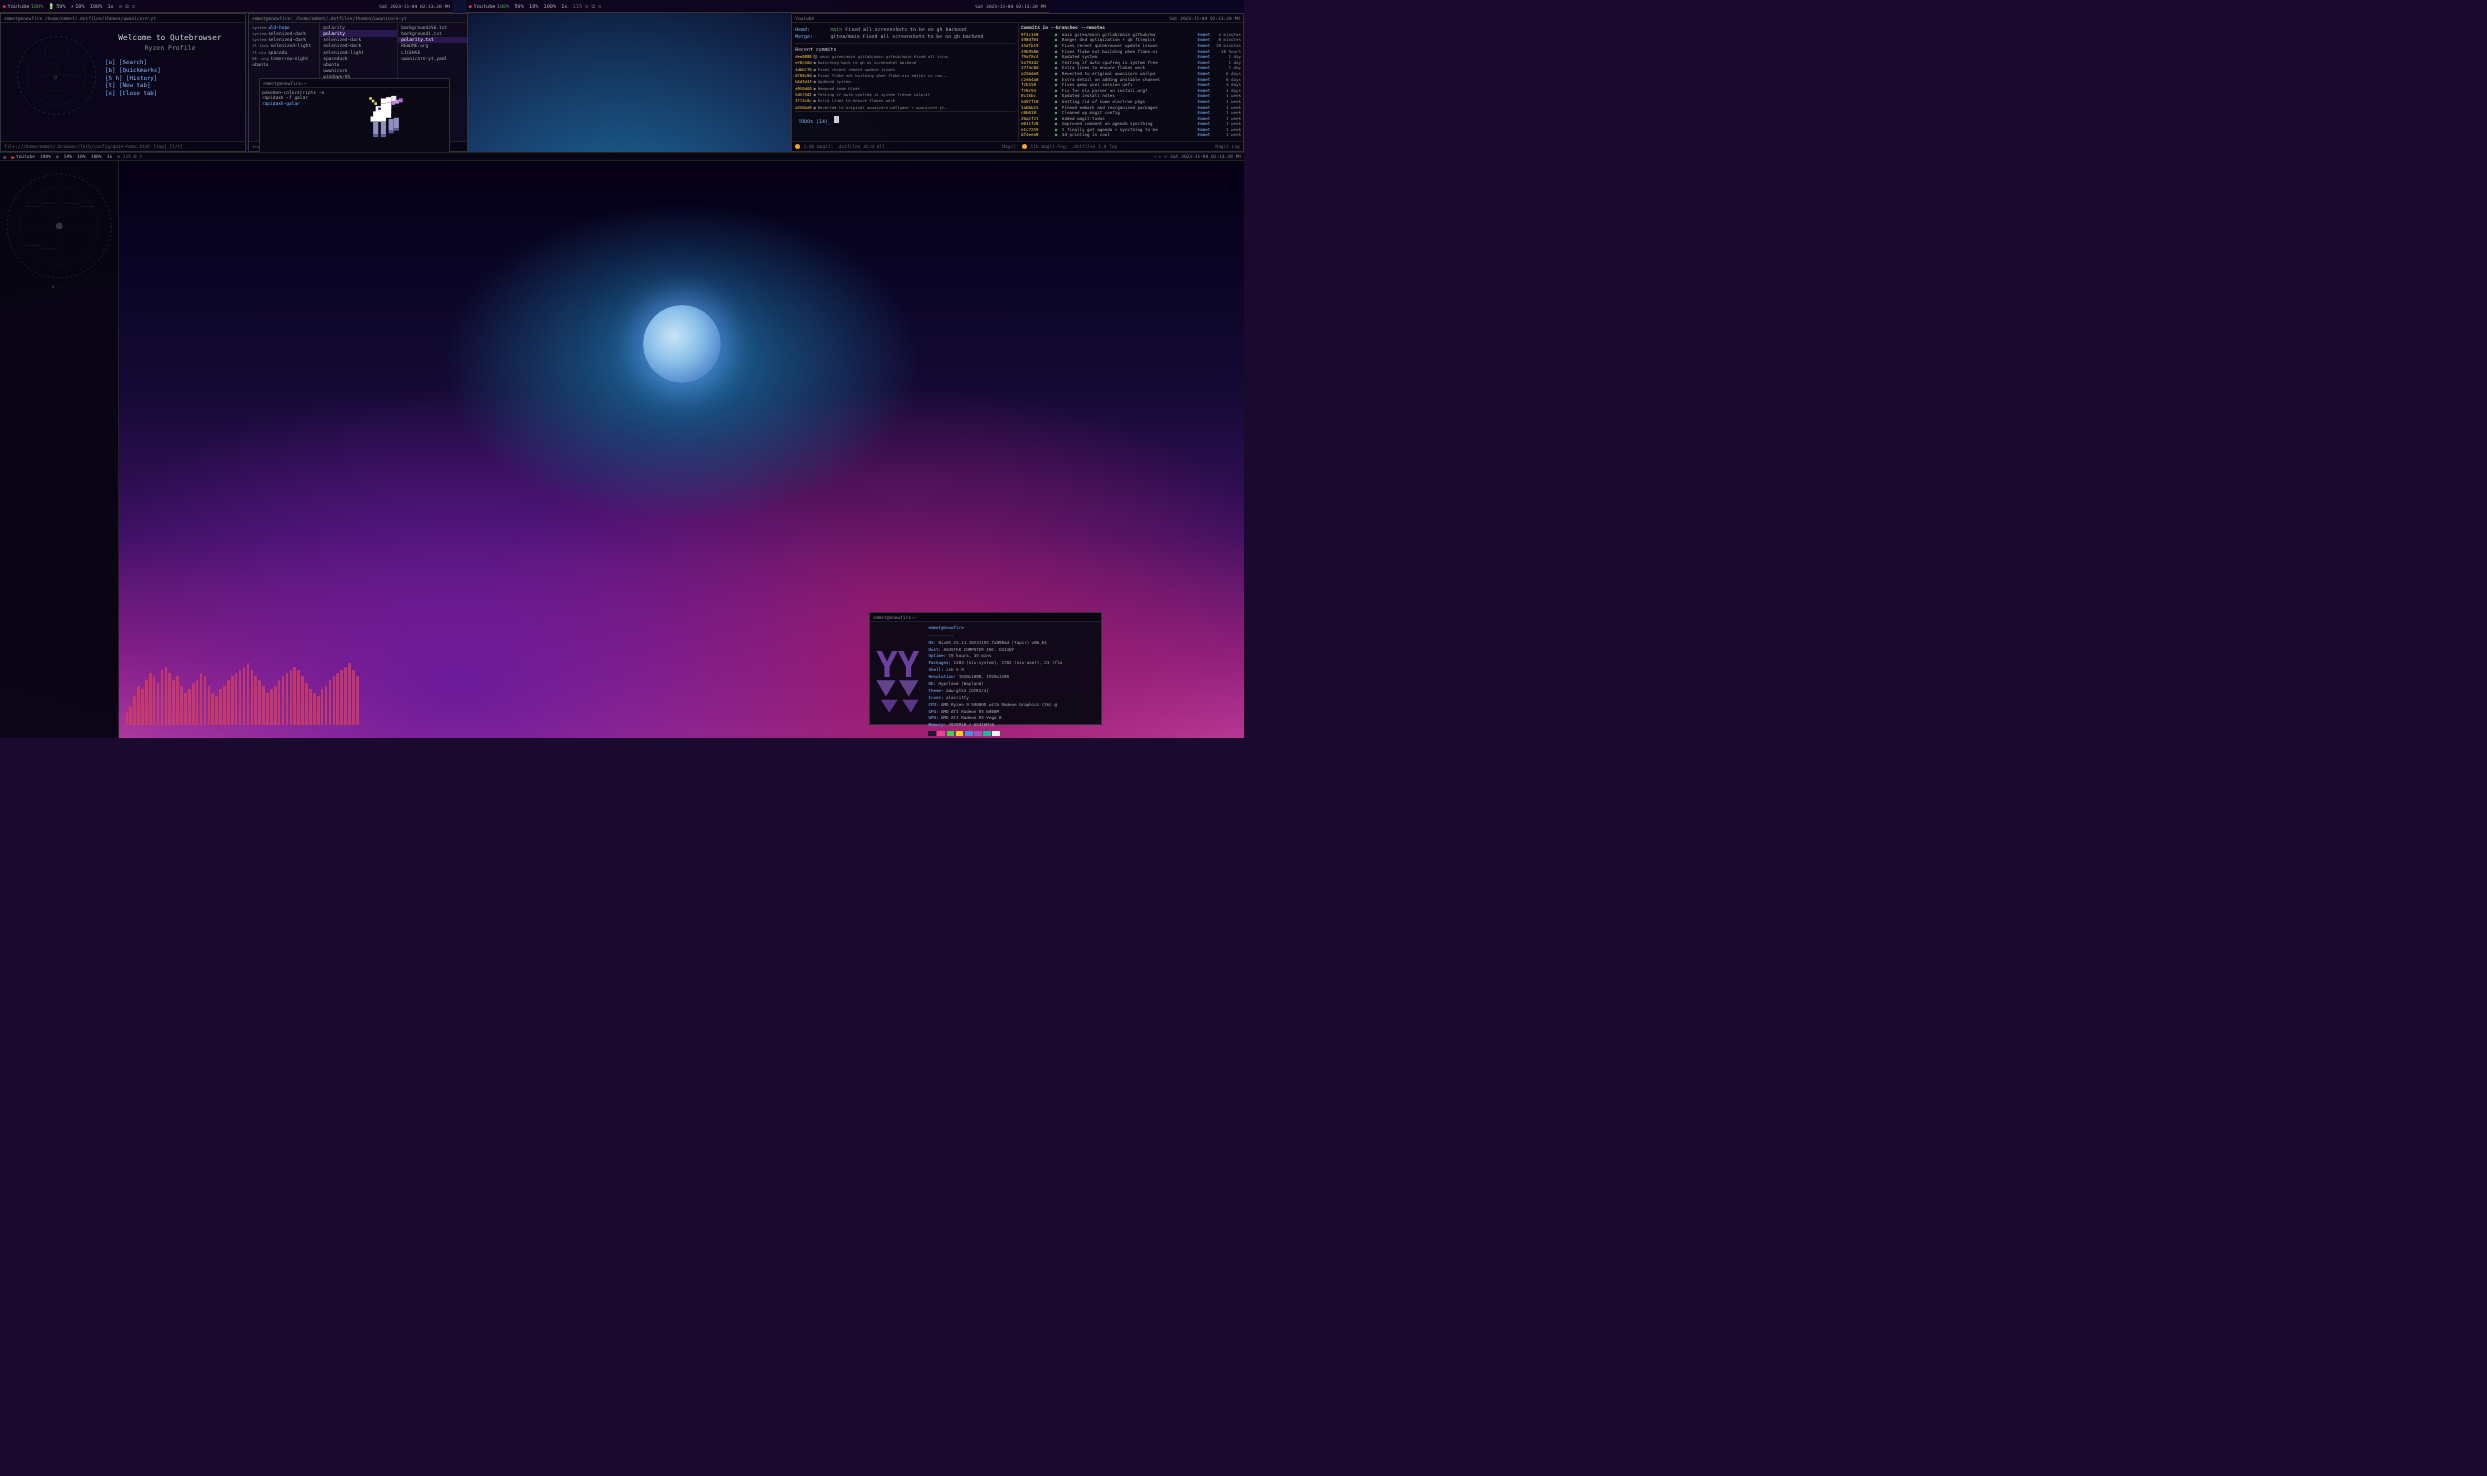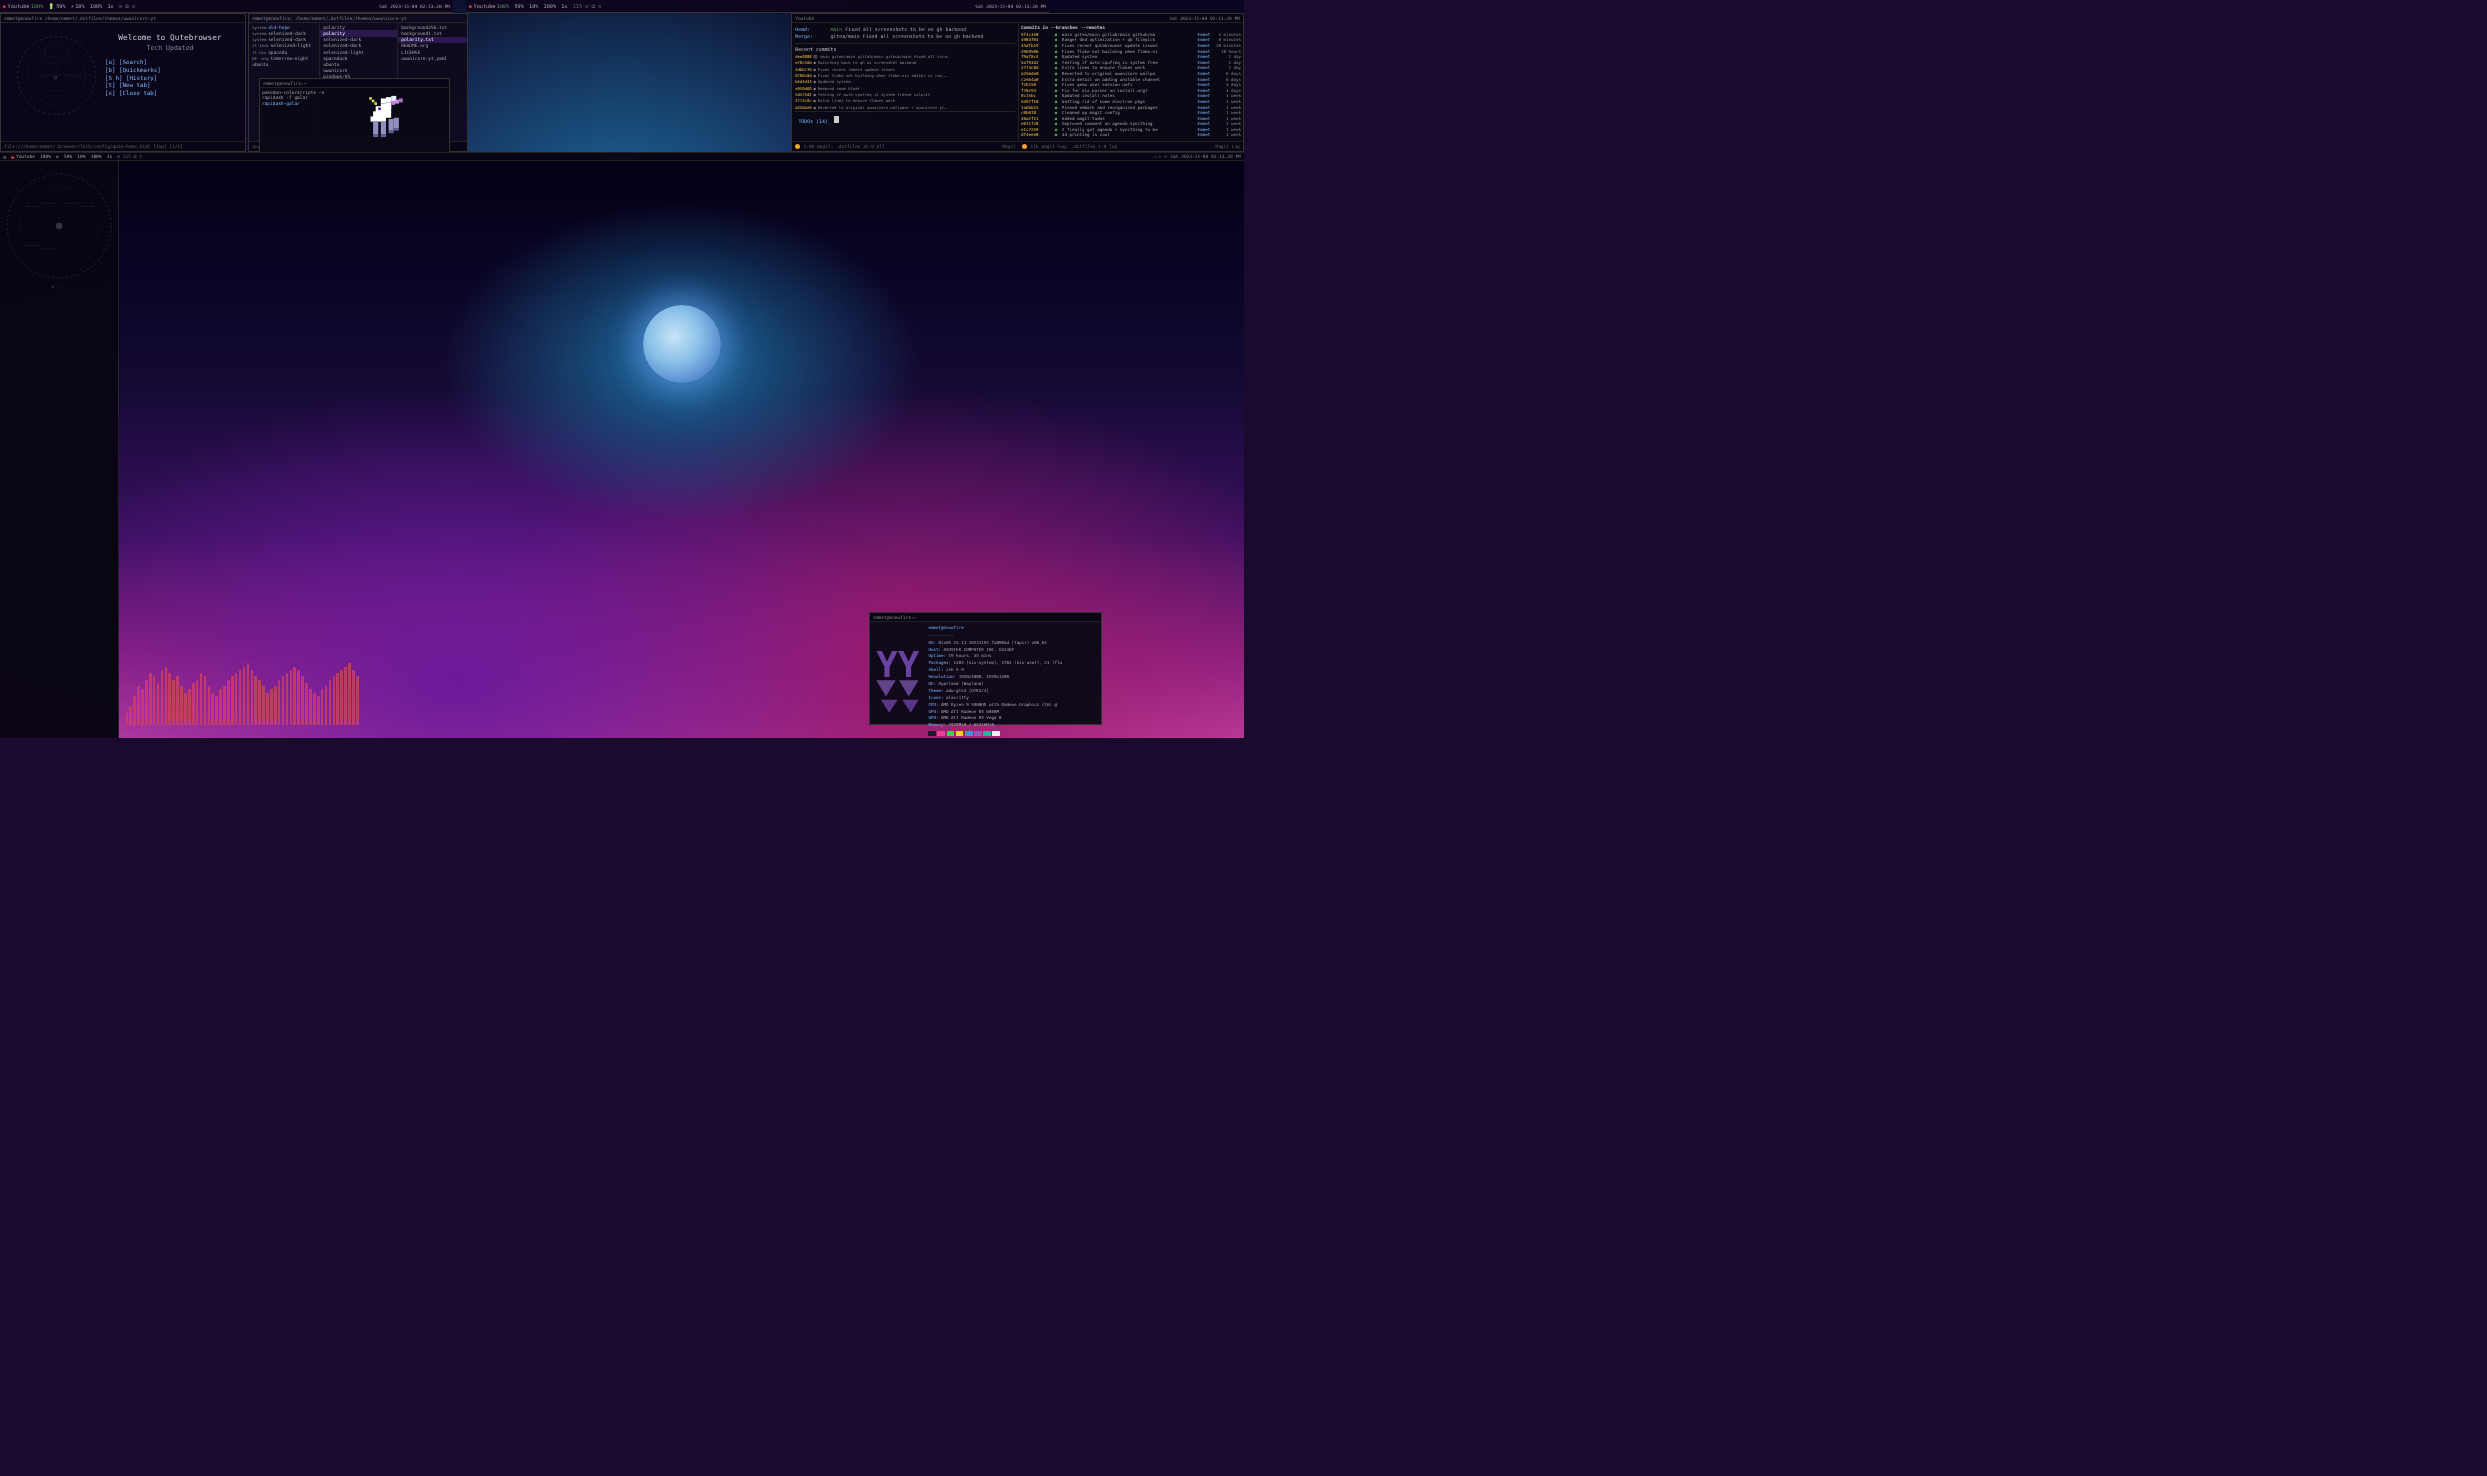--- a/index.html
+++ b/index.html
@@ -616,21 +616,21 @@
         <text x="68" y="75" font-size="8" fill="#aaa" text-anchor="middle">◌</text>
 
         <path d="M 40 50 Q 70 30 100 55" stroke="#556" stroke-width="0.5" fill="none" stroke-dasharray="1,2"></path>
         <path d="M 30 80 Q 70 60 110 75" stroke="#556" stroke-width="0.5" fill="none" stroke-dasharray="1,2"></path>
         <path d="M 45 100 Q 70 85 95 100" stroke="#556" stroke-width="0.5" fill="none" stroke-dasharray="1,2"></path>
       </svg>
     </div>
 
     <div style="position:absolute; top:9.7px; left:104px; width:130px;">
       <div style="font-size:7.8px; color:#ccc; margin-bottom:2.6px; text-align:center;">Welcome to Qutebrowser</div>
-      <div style="font-size:6.5px; color:#888; margin-bottom:6.5px; text-align:center;">Tech Updated</div>
+      <div style="font-size:6.5px; color:#888; margin-bottom:6.5px; text-align:center;">Ryzen Profile</div>
       <div>
         <div class="qute-menu-item">[o] [Search]</div>
         <div class="qute-menu-item">[b] [Quickmarks]</div>
         <div class="qute-menu-item">[S h] [History]</div>
         <div class="qute-menu-item">[t] [New tab]</div>
         <div class="qute-menu-item">[x] [Close tab]</div>
       </div>
     </div>
   </div>
 

